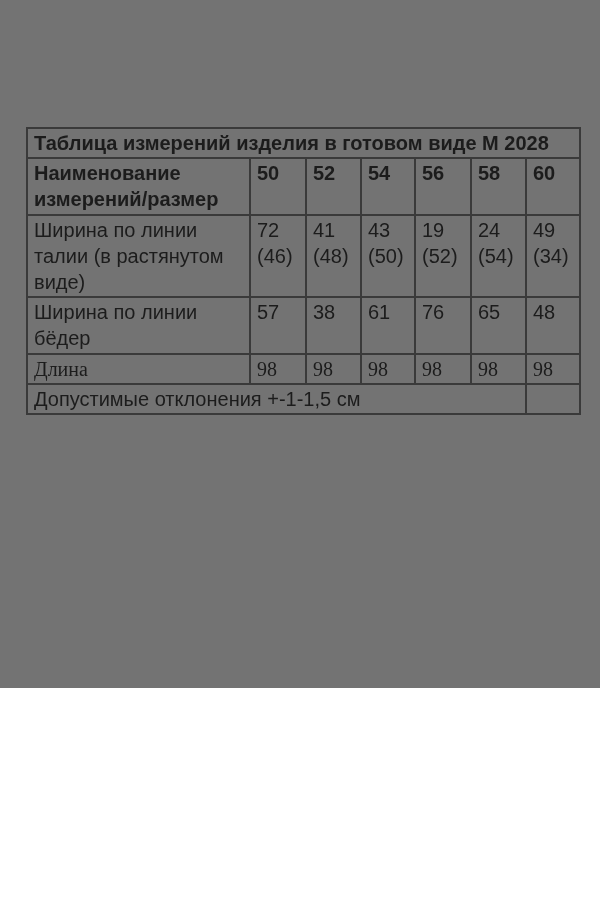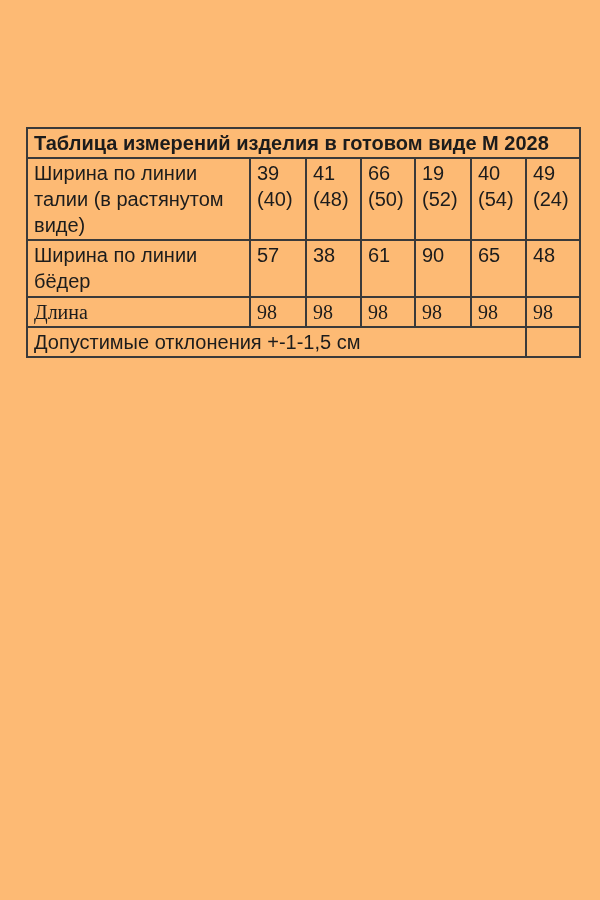--- a/index.html
+++ b/index.html
@@ -4,22 +4,22 @@
 <style>
   * { margin: 0; padding: 0; box-sizing: border-box; }
   html, body {
     width: 600px; height: 900px;
     background: #ffffff;
     font-family: "Liberation Sans", sans-serif;
     overflow: hidden;
   }
   .page {
     position: relative;
-    width: 600px; height: 900px;
-    background: #fdba74;
+    width: 600px; height: 688px;
+    background: #737373;
   }
   table.size-table {
     position: absolute;
     left: 26px; top: 127px;
     width: 553px;
     border-collapse: collapse;
     table-layout: fixed;
     color: #1c1c1c;
     font-size: 20px;
     line-height: 26px;
@@ -52,37 +52,46 @@
       <col style="width:56px">
       <col style="width:55px">
       <col style="width:54px">
     </colgroup>
 
     <tbody>
         <tr class="r-title">
       <td colspan="7" class="bold">Таблица измерений изделия в готовом виде М 2028</td>
     </tr>
 
+    <tr class="r-header">
+      <td class="bold">Наименование измерений/размер</td>
+      <td class="bold num">50</td>
+      <td class="bold num">52</td>
+      <td class="bold num">54</td>
+      <td class="bold num">56</td>
+      <td class="bold num">58</td>
+      <td class="bold num">60</td>
+    </tr>
 
     <tr class="r-waist">
       <td>Ширина по линии талии (в растянутом виде)</td>
-      <td class="num">39 (40)</td>
+      <td class="num">72 (46)</td>
       <td class="num">41 (48)</td>
-      <td class="num">66 (50)</td>
+      <td class="num">43 (50)</td>
       <td class="num">19 (52)</td>
-      <td class="num">40 (54)</td>
-      <td class="num">49 (24)</td>
+      <td class="num">24 (54)</td>
+      <td class="num">49 (34)</td>
     </tr>
 
     <tr class="r-hips">
       <td>Ширина по линии бёдер</td>
       <td class="num">57</td>
       <td class="num">38</td>
       <td class="num">61</td>
-      <td class="num">90</td>
+      <td class="num">76</td>
       <td class="num">65</td>
       <td class="num">48</td>
     </tr>
 
     <tr class="r-len">
       <td>Длина</td>
       <td class="num">98</td>
       <td class="num">98</td>
       <td class="num">98</td>
       <td class="num">98</td>

